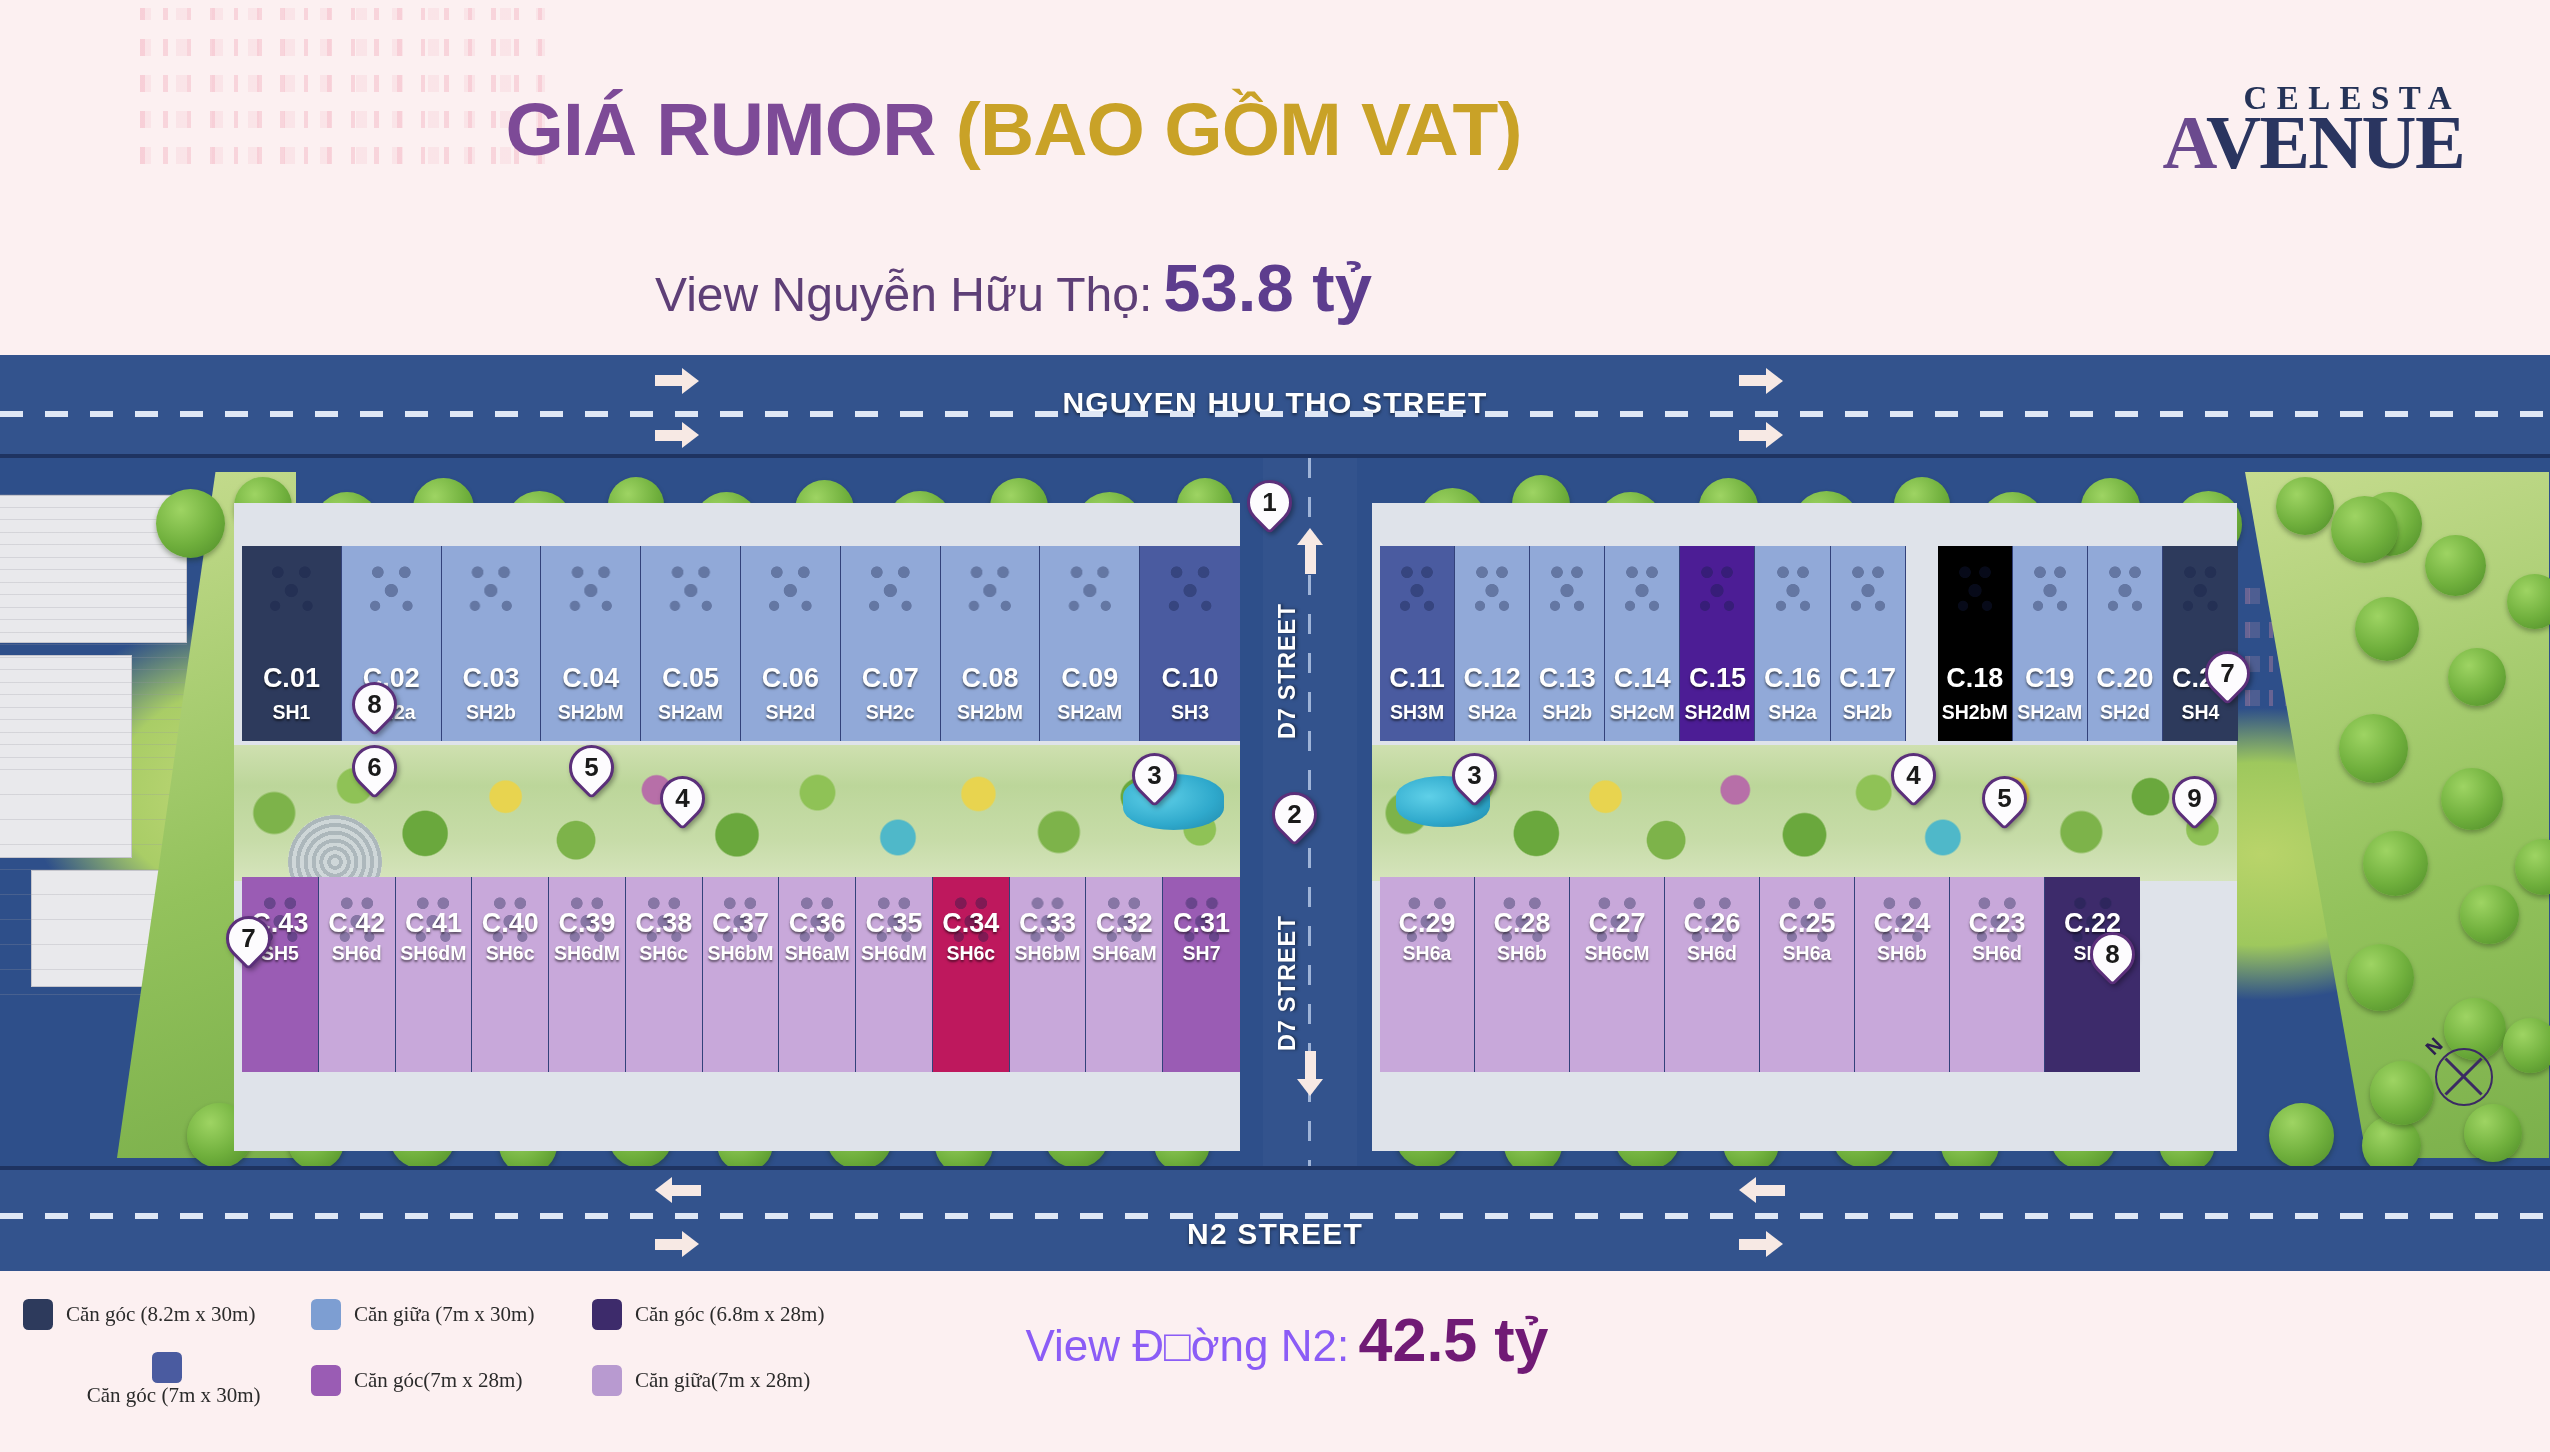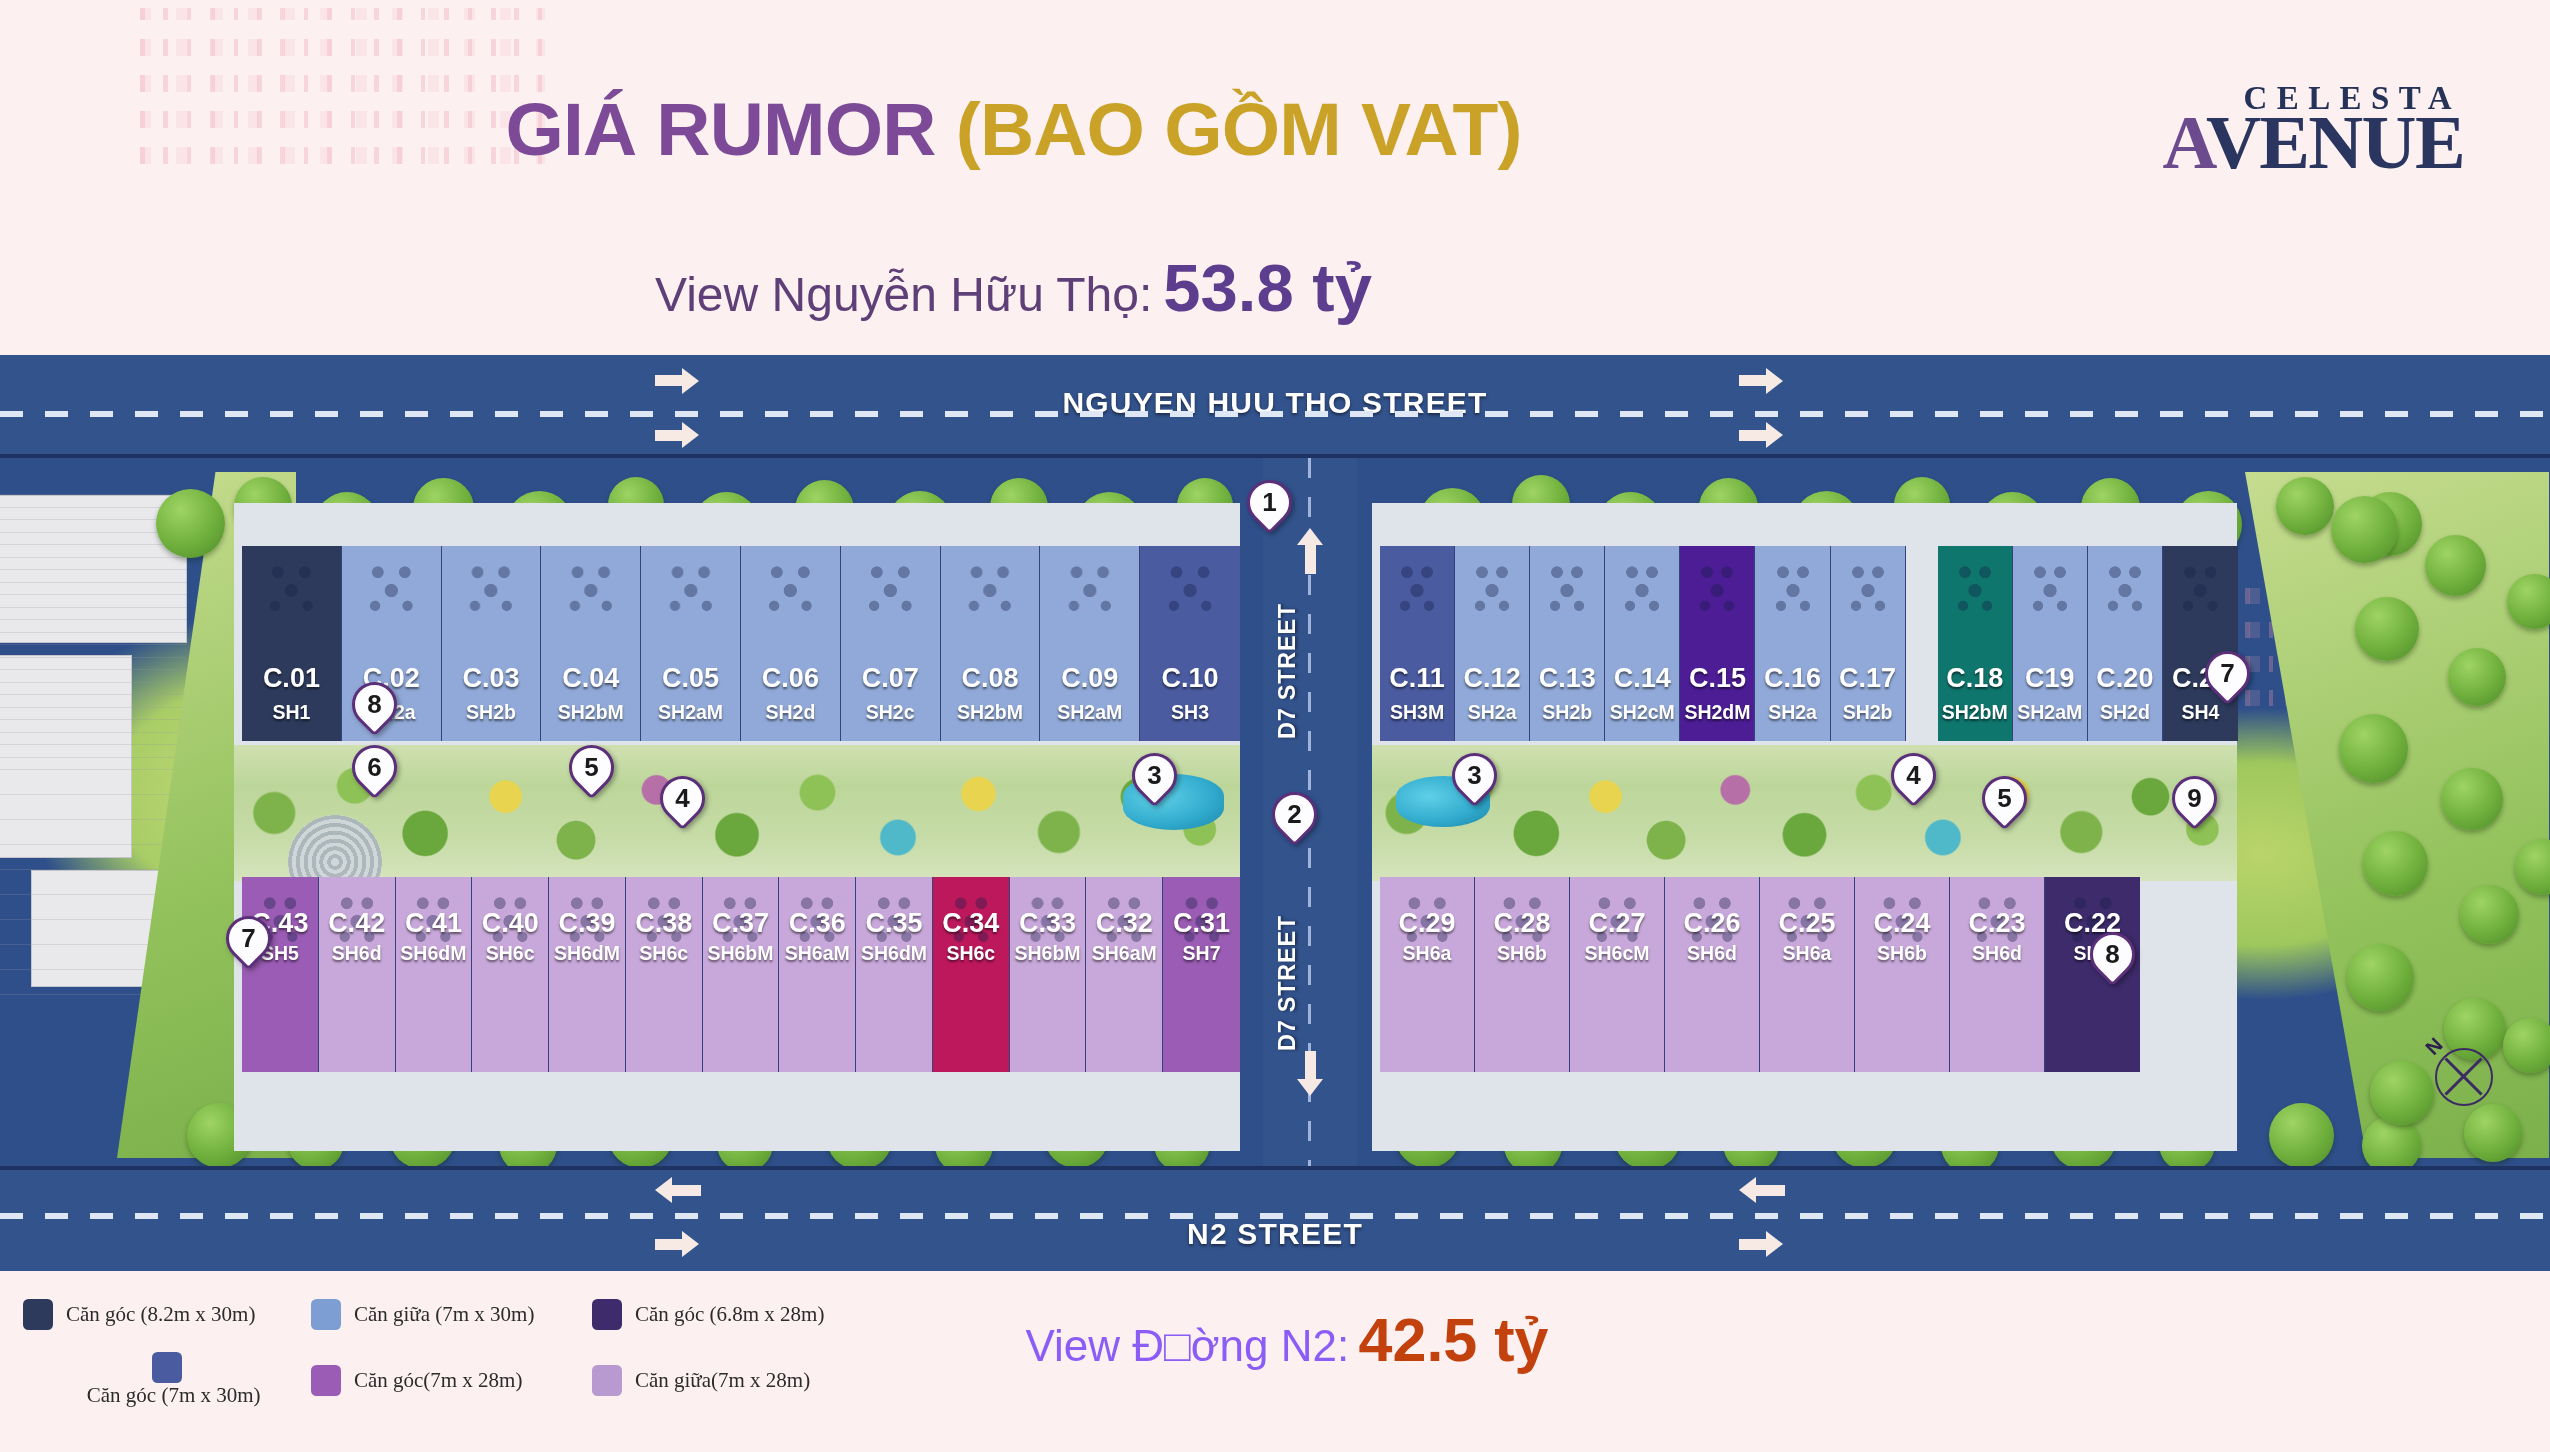--- a/index.html
+++ b/index.html
@@ -171,21 +171,21 @@
   .footer { position:absolute; left:0; top:1271px; width:2550px; height:182px; background:#fcf0f1; }
   .legend { position:absolute; left:23.4px; top:28px; width:858px; }
   .lgrow { display:flex; margin-bottom:22px; }
   .lgitem { display:flex; align-items:center; }
   .lgitem .sw { width:30px; height:31px; border-radius:5.5px; flex:none; }
   .lgitem .tx { margin-left:12.5px; font-family:"Liberation Serif", serif;
      font-size:21px; color:#2b2b2b; white-space:nowrap; }
   .foot-price { position:absolute; left:897px; top:34px; width:780px; text-align:center;
      white-space:nowrap; }
   .foot-price .lab { font-size:44px; color:#8b5cf6; }
-  .foot-price .val { font-size:61px; font-weight:bold; color:#c2410c; margin-left:9.4px; }
+  .foot-price .val { font-size:61px; font-weight:bold; color:#701a75; margin-left:9.4px; }
 </style>
 </head>
 <body>
 
 <div class="page">
 
   <div class="header">
     <div class="pinktex t1"></div>
     <div class="hdr-title">
       <span class="a">GIÁ RUMOR</span>
@@ -372,21 +372,21 @@
         <div class="lot" style="width: 78px; background: rgb(145, 169, 216);">
           <div class="roofpat"></div>
           <div class="code">C.16</div>
           <div class="sh">SH2a</div>
         </div>
         <div class="lot" style="width: 78px; background: rgb(145, 169, 216);">
           <div class="roofpat"></div>
           <div class="code">C.17</div>
           <div class="sh">SH2b</div>
         </div>
-        <div class="lot" style="width: 78px; background: #0f766e; margin-left: 32px;">
+        <div class="lot" style="width: 78px; background: #000000; margin-left: 32px;">
           <div class="roofpat"></div>
           <div class="code">C.18</div>
           <div class="sh">SH2bM</div>
         </div>
         <div class="lot" style="width: 78px; background: rgb(145, 169, 216);">
           <div class="roofpat"></div>
           <div class="code">C19</div>
           <div class="sh">SH2aM</div>
         </div>
         <div class="lot" style="width: 78px; background: rgb(145, 169, 216);">

